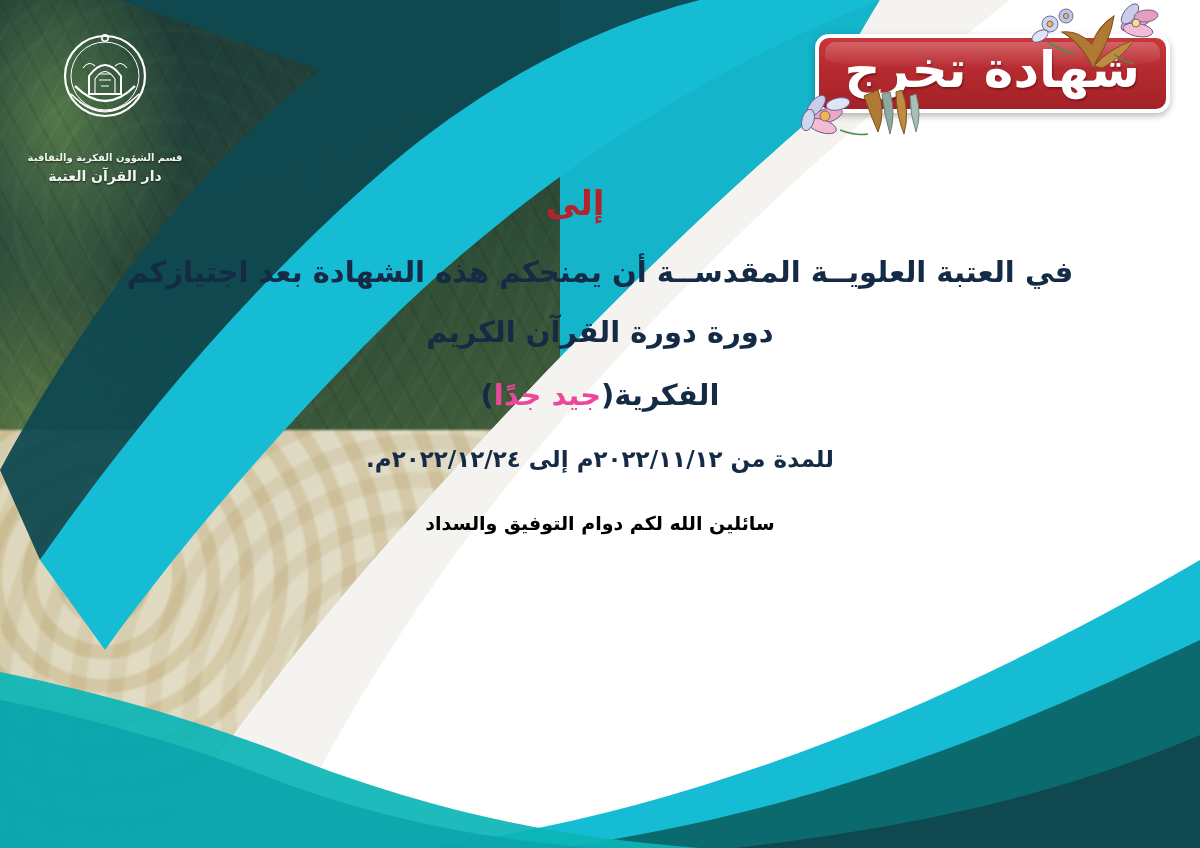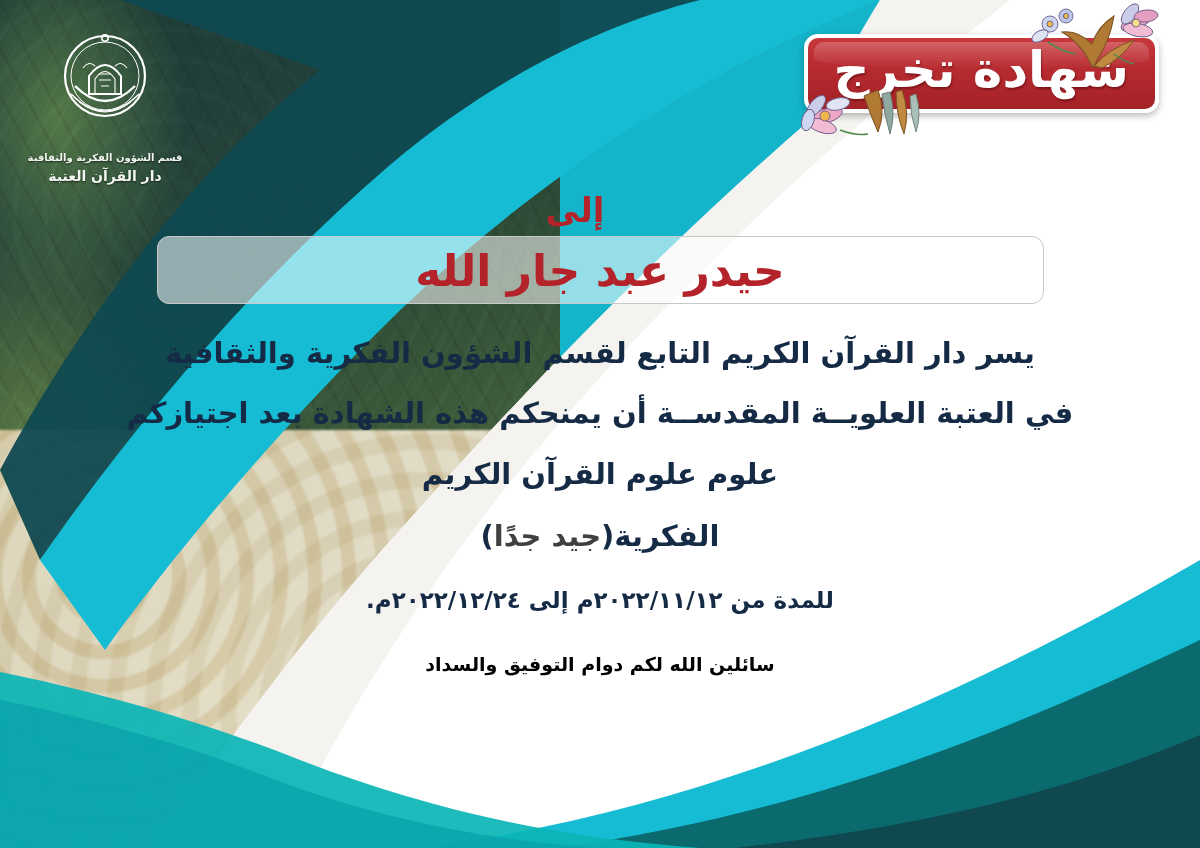--- a/index.html
+++ b/index.html
@@ -60,21 +60,21 @@
     filter: blur(1px);
     opacity: .92;
   }
 
   
   .swooshes { position: absolute; inset: 0; width: 1200px; height: 848px; }
 
   
   .banner-wrap {
     position: absolute;
-    top: 34px; right: 41px;
+    top: 34px; right: 30px;
     display: flex;
     align-items: center;
     z-index: 40;
   }
   .banner-plate {
     position: relative;
     background: linear-gradient(180deg, #c8373c 0%, #b72b30 42%, #a32227 100%);
     border: 4px solid #ffffff;
     border-radius: 14px;
     padding: 6px 26px 12px 26px;
@@ -117,21 +117,21 @@
     text-shadow: 0 1px 2px rgba(0,0,0,.6);
     letter-spacing: 1px;
   }
   .logo-line-1 { font-size: 10px; margin-top: 8px; }
   .logo-line-2 { font-size: 14px; margin-top: 5px; }
 
   
   .content {
     position: absolute;
     z-index: 35;
-    top: 190px;
+    top: 183px;
     left: 0;
     width: 1200px;
     text-align: center;
   }
   .to-label {
     font-size: 34px;
     font-weight: 700;
     color: #b5232a;
     letter-spacing: 1px;
     margin: 0 0 6px 0;
@@ -169,21 +169,21 @@
     letter-spacing: .4px;
     white-space: nowrap;
   }
   .grade-line {
     font-size: 29px;
     font-weight: 700;
     color: #152a45;
     margin: 0 0 34px 0;
     white-space: nowrap;
   }
-  .grade-value { color: #404040; text-align: right; }
+  .grade-value { color: #ec4899; text-align: right; }
   .period-line {
     font-size: 23px;
     font-weight: 700;
     color: #152a45;
     margin: 0 0 40px 0;
     white-space: nowrap;
   }
   .closing-line {
     font-size: 19px;
     font-weight: 700;
@@ -286,30 +286,26 @@
       <ellipse cx="16" cy="34" rx="11" ry="6" fill="#cdd6ef" transform="rotate(-74 16 34)"></ellipse>
       <circle cx="33" cy="30" r="5" fill="#f0b64e"></circle>
     </g>
     <path d="M 48 44 q 16 6 28 4" stroke="#4f8a4a" stroke-width="1.5" fill="none"></path>
   </svg>
 
   <div class="content">
 
     <div class="to-label">إلى</div>
 
-    <div class="name-box">
-      <span class="recipient-name">حيدر عبد جار الله</span>
-    </div>
 
     <div class="body-lines">
-      <p class="body-line">يسر دار القرآن الكريم التابع لقسم الشؤون الفكرية والثقافية</p>
 
       <p class="body-line">في العتبة العلويــة المقدســة أن يمنحكم هذه الشهادة بعد اجتيازكم</p>
 
-      <p class="body-line">علوم علوم القرآن الكريم</p>
+      <p class="body-line">دورة دورة القرآن الكريم</p>
 
       <p class="grade-line">
         <span>الفكرية</span><span>(</span><span class="grade-value">جيد جدًا</span><span>)</span>
       </p>
 
       <p class="period-line">للمدة من ٢٠٢٢/١١/١٢م إلى ٢٠٢٢/١٢/٢٤م.</p>
 
       <p class="closing-line">سائلين الله لكم دوام التوفيق والسداد</p>
     </div>
   </div>

